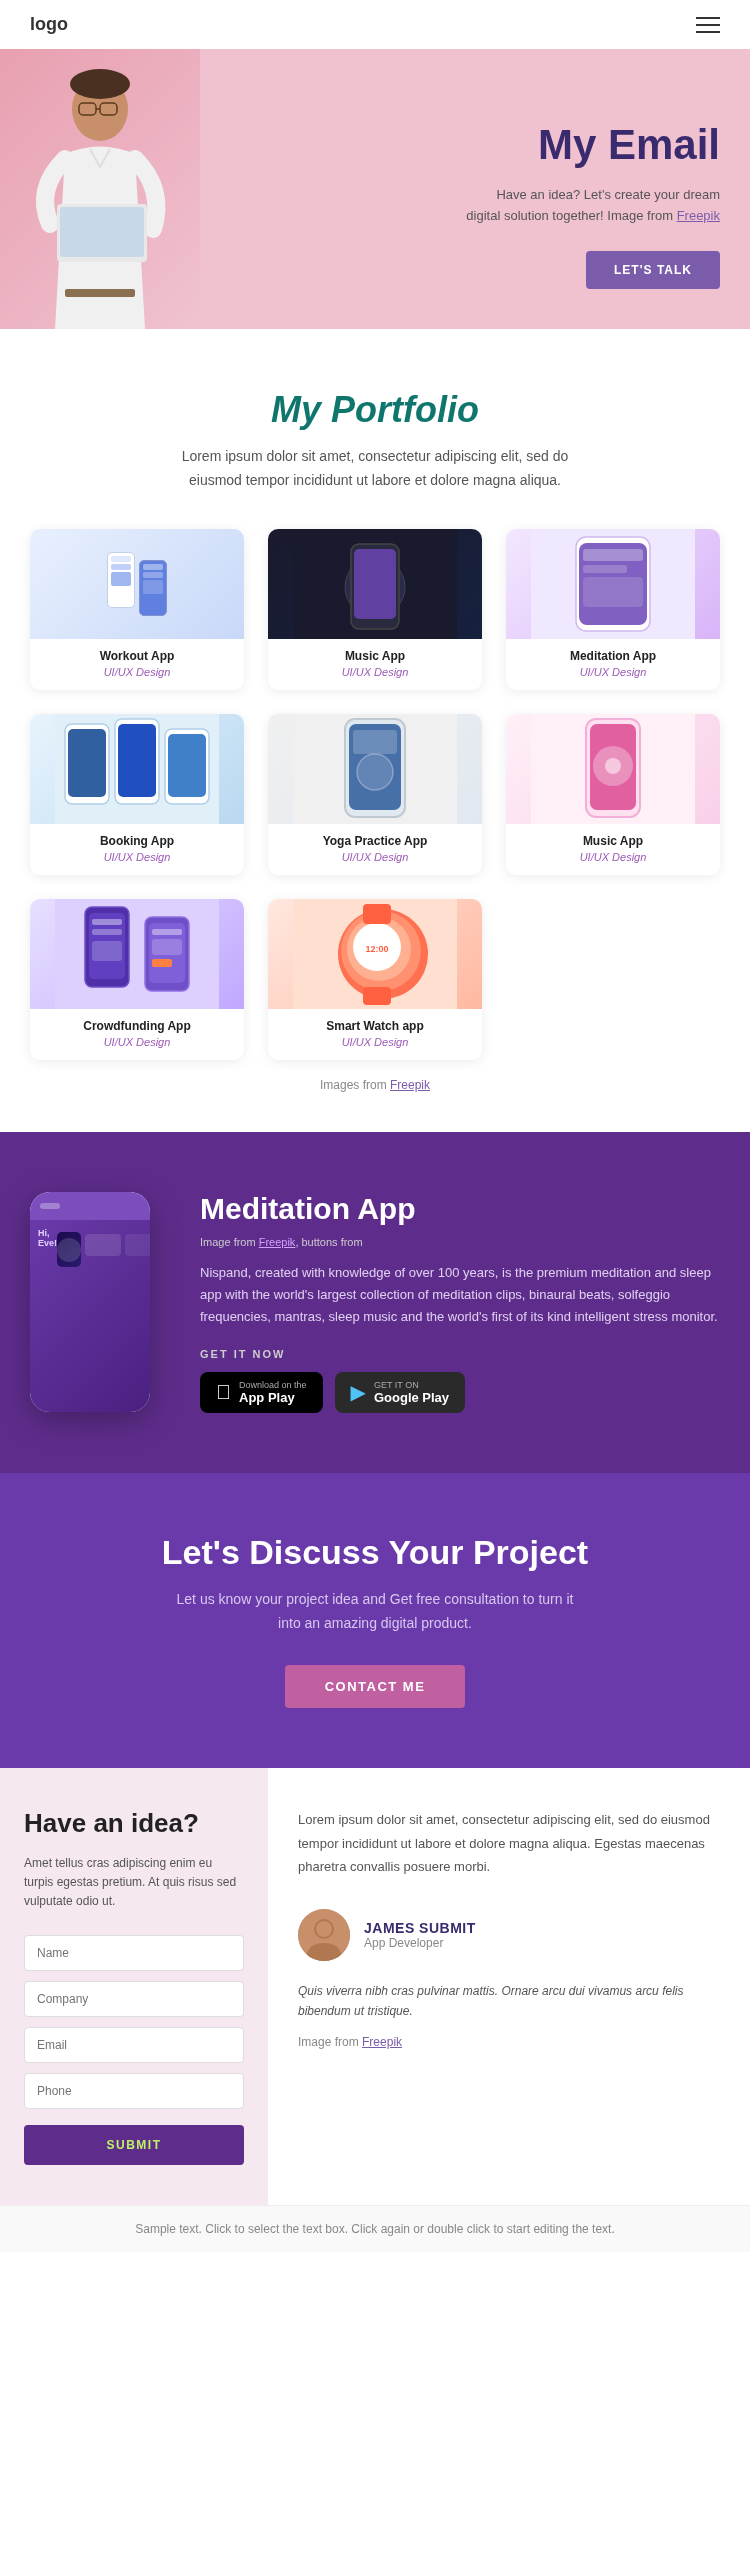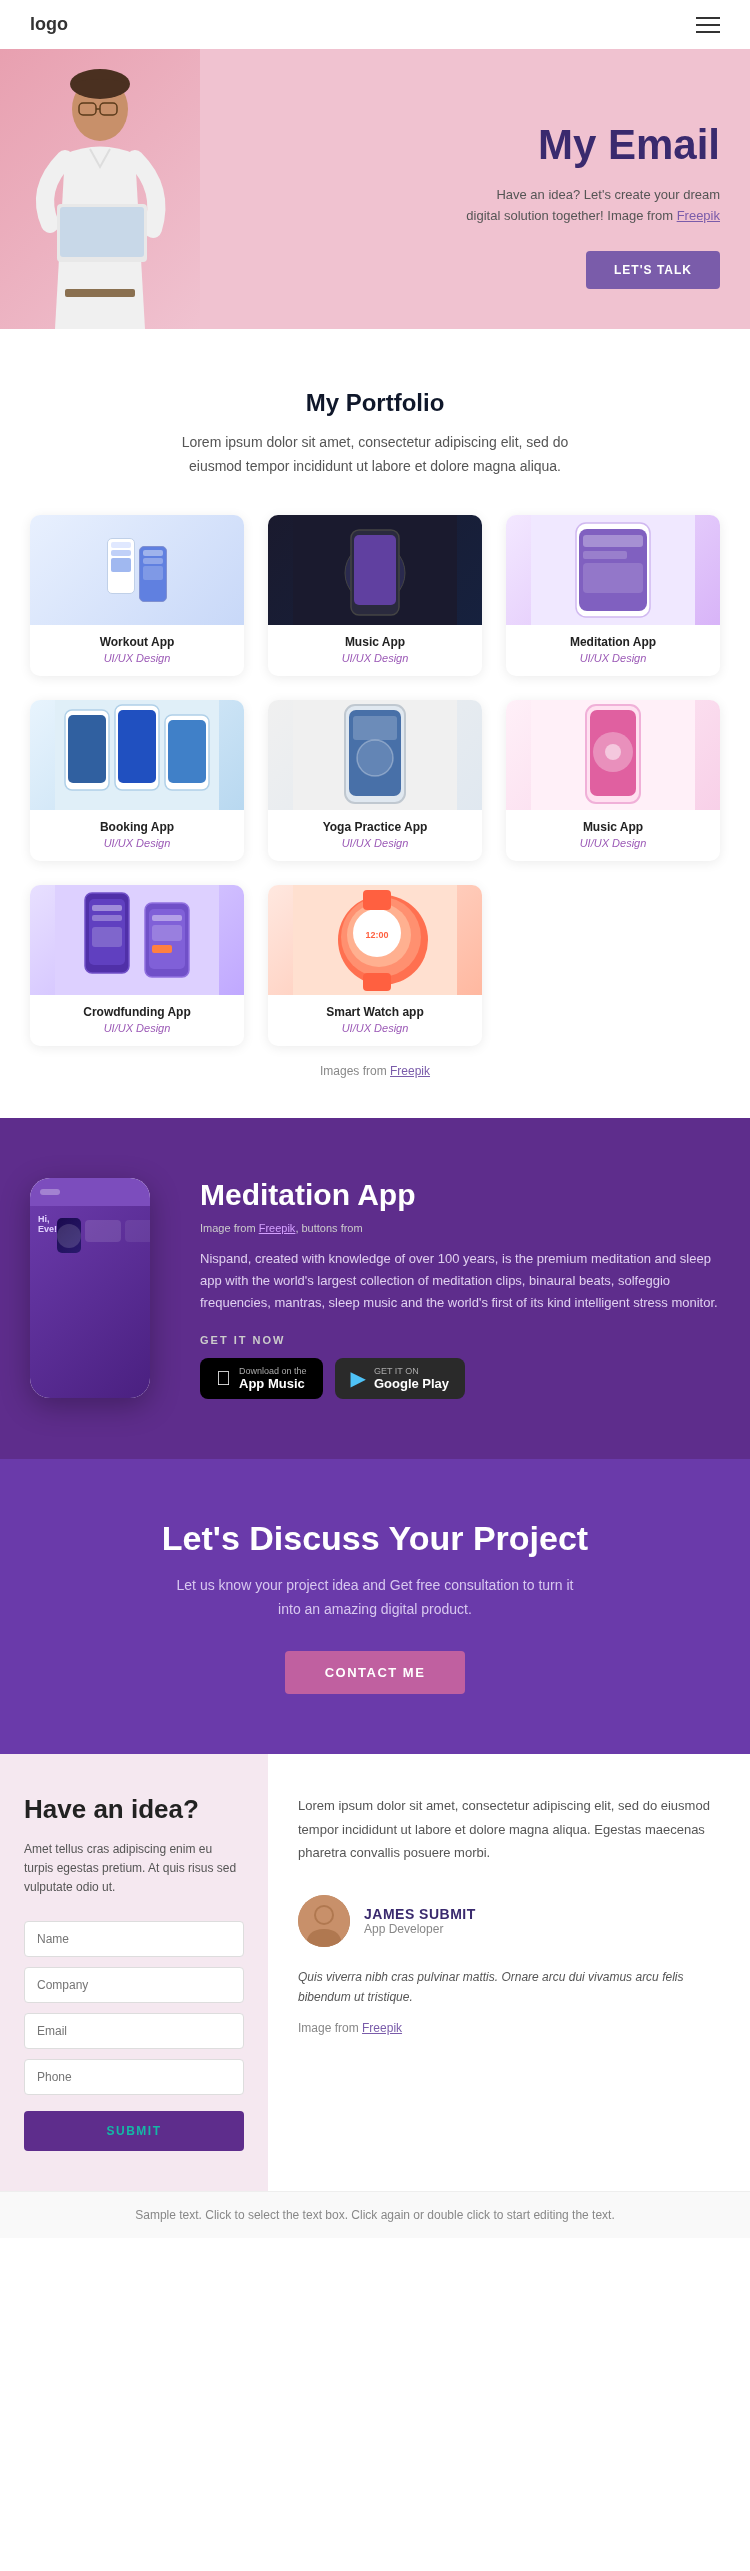--- a/index.html
+++ b/index.html
@@ -35,21 +35,21 @@
     .hero-subtitle { font-size: 13px; color: #555; max-width: 260px; margin-bottom: 24px; line-height: 1.6; }
     .hero-subtitle a { color: #7a5caa; text-decoration: underline; }
     .hero-btn {
       background: #7a5caa; color: #fff; border: none; padding: 12px 28px;
       border-radius: 4px; font-size: 12px; font-weight: 700; letter-spacing: 1px;
       cursor: pointer; text-transform: uppercase;
     }
 
     
     .portfolio-section { padding: 60px 30px 30px; text-align: center; }
-    .section-title { font-size: 24px; font-weight: 800; color: #0f172a; margin-bottom: 14px; }
+    .section-title { font-size: 36px; font-weight: 800; color: #0f766e; margin-bottom: 14px; font-style: italic; }
     .section-subtitle { font-size: 14px; color: #555; max-width: 420px; margin: 0 auto 36px; line-height: 1.7; }
 
     .portfolio-grid { display: grid; grid-template-columns: repeat(3, 1fr); gap: 24px; margin-bottom: 10px; }
     .portfolio-item { background: #fff; border-radius: 10px; overflow: hidden; box-shadow: 0 2px 12px rgba(0,0,0,0.08); }
     .portfolio-thumb {
       width: 100%; height: 110px; display: flex; align-items: center; justify-content: center;
       overflow: hidden;
     }
     .thumb-workout { background: linear-gradient(135deg, #e8f0fe, #c8d8f8); }
     .thumb-music1 { background: linear-gradient(135deg, #1a1a2e, #16213e); }
@@ -134,21 +134,21 @@
       display: flex; flex-direction: column;
     }
     .idea-title { font-size: 26px; font-weight: 900; color: #222; margin-bottom: 14px; line-height: 1.2; }
     .idea-subtitle { font-size: 12px; color: #555; line-height: 1.6; margin-bottom: 24px; }
     .form-input {
       width: 100%; border: 1px solid #ddd; border-radius: 4px; padding: 10px 12px;
       font-size: 12px; color: #333; margin-bottom: 10px; outline: none;
       background: #fff;
     }
     .submit-btn {
-      width: 100%; background: #5e2d8c; color: #14b8a6; border: none; padding: 13px;
+      width: 100%; background: #5e2d8c; color: #bef264; border: none; padding: 13px;
       border-radius: 4px; font-size: 12px; font-weight: 700; letter-spacing: 1.5px;
       cursor: pointer; text-transform: uppercase; margin-top: 6px;
     }
     .idea-right {
       flex: 1; background: #fff; padding: 40px 30px;
     }
     .idea-right-text { font-size: 13px; color: #555; line-height: 1.8; margin-bottom: 30px; }
     .author-card { display: flex; align-items: center; gap: 14px; margin-bottom: 20px; }
     .author-avatar {
       width: 52px; height: 52px; border-radius: 50%; overflow: hidden; flex-shrink: 0;
@@ -417,21 +417,21 @@
     <p class="meditation-image-credit">
       Image from <a>Freepik</a>, buttons from
     </p>
     <p class="meditation-desc">Nispand, created with knowledge of over 100 years, is the premium meditation and sleep app with the world's largest collection of meditation clips, binaural beats, solfeggio frequencies, mantras, sleep music and the world's first of its kind intelligent stress monitor.</p>
     <div class="get-it-label">GET IT NOW</div>
     <div class="store-buttons">
       <div class="store-btn">
         <span class="store-btn-icon"></span>
         <div class="store-btn-text">
           <span class="store-btn-small">Download on the</span>
-          <span class="store-btn-big">App Music</span>
+          <span class="store-btn-big">App Play</span>
         </div>
       </div>
       <div class="store-btn store-btn-play">
         <span class="store-btn-icon">▶</span>
         <div class="store-btn-text">
           <span class="store-btn-small">GET IT ON</span>
           <span class="store-btn-big">Google Play</span>
         </div>
       </div>
     </div>

